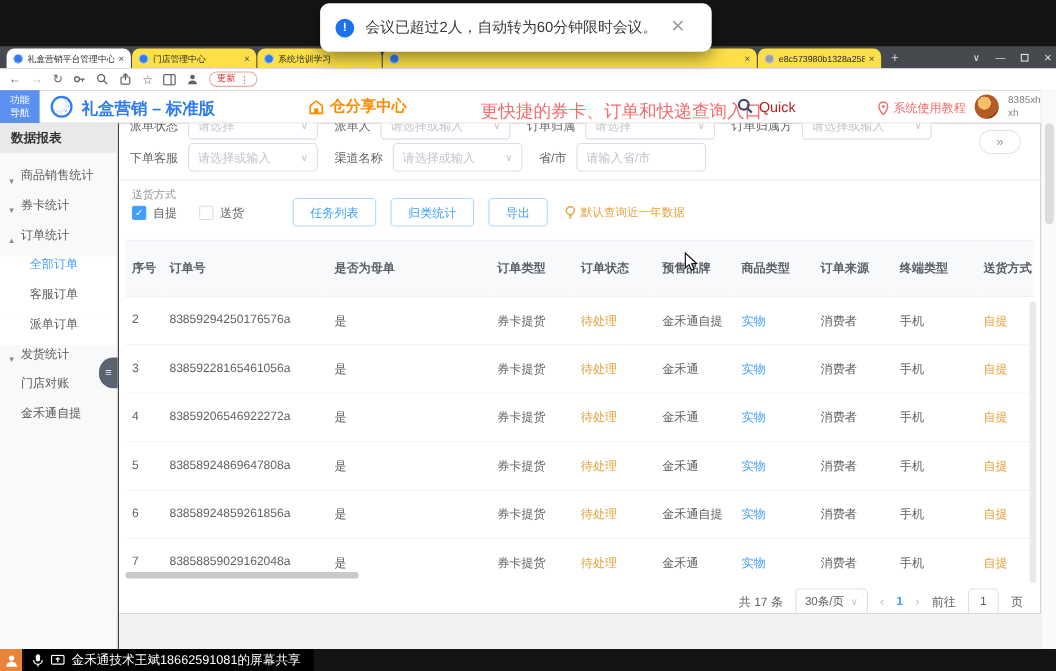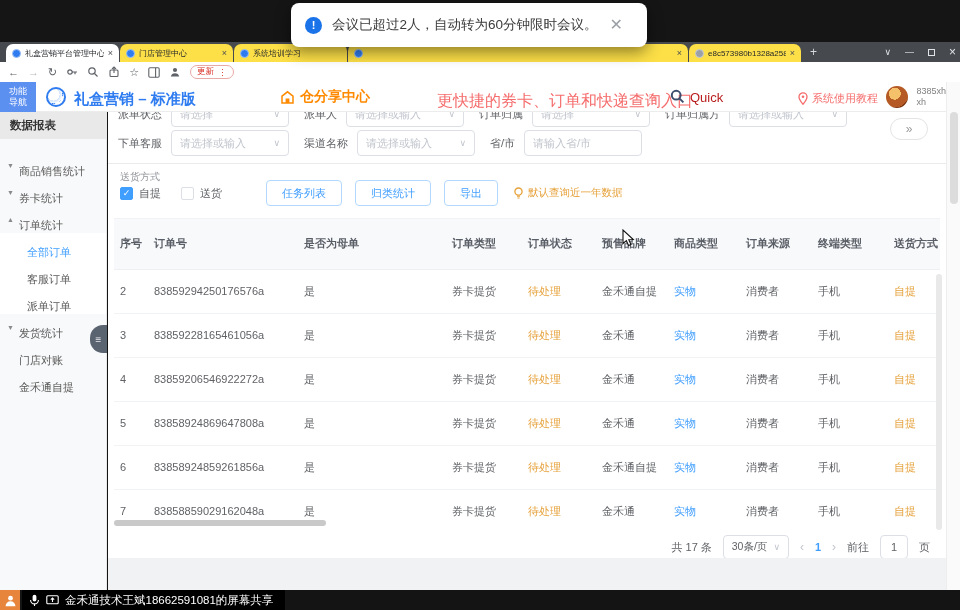--- a/index.html
+++ b/index.html
@@ -54,21 +54,21 @@
   .quick-label{position:absolute;left:690px;top:8px;font-size:13px;color:#b91c1c}
   .tutorial{position:absolute;right:82px;top:9px;display:flex;align-items:center;gap:4px;font-size:11px;color:var(--red);white-space:nowrap}
   .avatar{position:absolute;right:52px;top:4px;width:22px;height:22px;border-radius:50%;
           background:radial-gradient(circle at 40% 35%,#f5c06a 0 30%,#b55a24 31% 70%,#7a3410 71%)}
   .userinfo{position:absolute;right:14px;top:4px;font-size:9px;color:#808080;line-height:1.25}
 
   
   .sidebar{position:absolute;left:0;top:112px;width:107px;height:478px;background:#f8f9fa;border-right:1px solid #e9e9e9}
   .sb-title{height:27px;background:#e9e9e9;display:flex;align-items:center;padding-left:10px;font-size:11.5px;font-weight:bold;color:#333}
   .sb-items{padding-top:13px}
-  .sb-item{height:27px;display:flex;align-items:flex-end;font-size:11px;color:#595959;position:relative;padding-left:19px;white-space:nowrap}
+  .sb-item{height:27px;display:flex;align-items:flex-start;font-size:11px;color:#595959;position:relative;padding-left:19px;white-space:nowrap}
   .sb-item .caret{position:absolute;left:7px;top:10px;font-size:7px;color:#8a8a8a}
   .sb-item.level2{padding-left:27px;background:#fff}
   .sb-item.active{color:var(--accent)}
   .sb-handle{position:absolute;left:90px;top:213px;width:17px;height:28px;background:#5a6370;border-radius:13px 0 0 13px;
              display:flex;align-items:center;justify-content:center;color:#e8eaee;font-size:10px}
 
   
   .main{position:absolute;left:108px;top:112px;width:838px;height:446px;background:#fff;overflow:hidden}
   .bottom-band{position:absolute;left:108px;top:558px;width:852px;height:32px;background:#f1f2f4}
   .page-scroll{position:absolute;left:946px;top:82px;width:14px;height:508px;background:#fafafa;border-left:1px solid #ededed}

